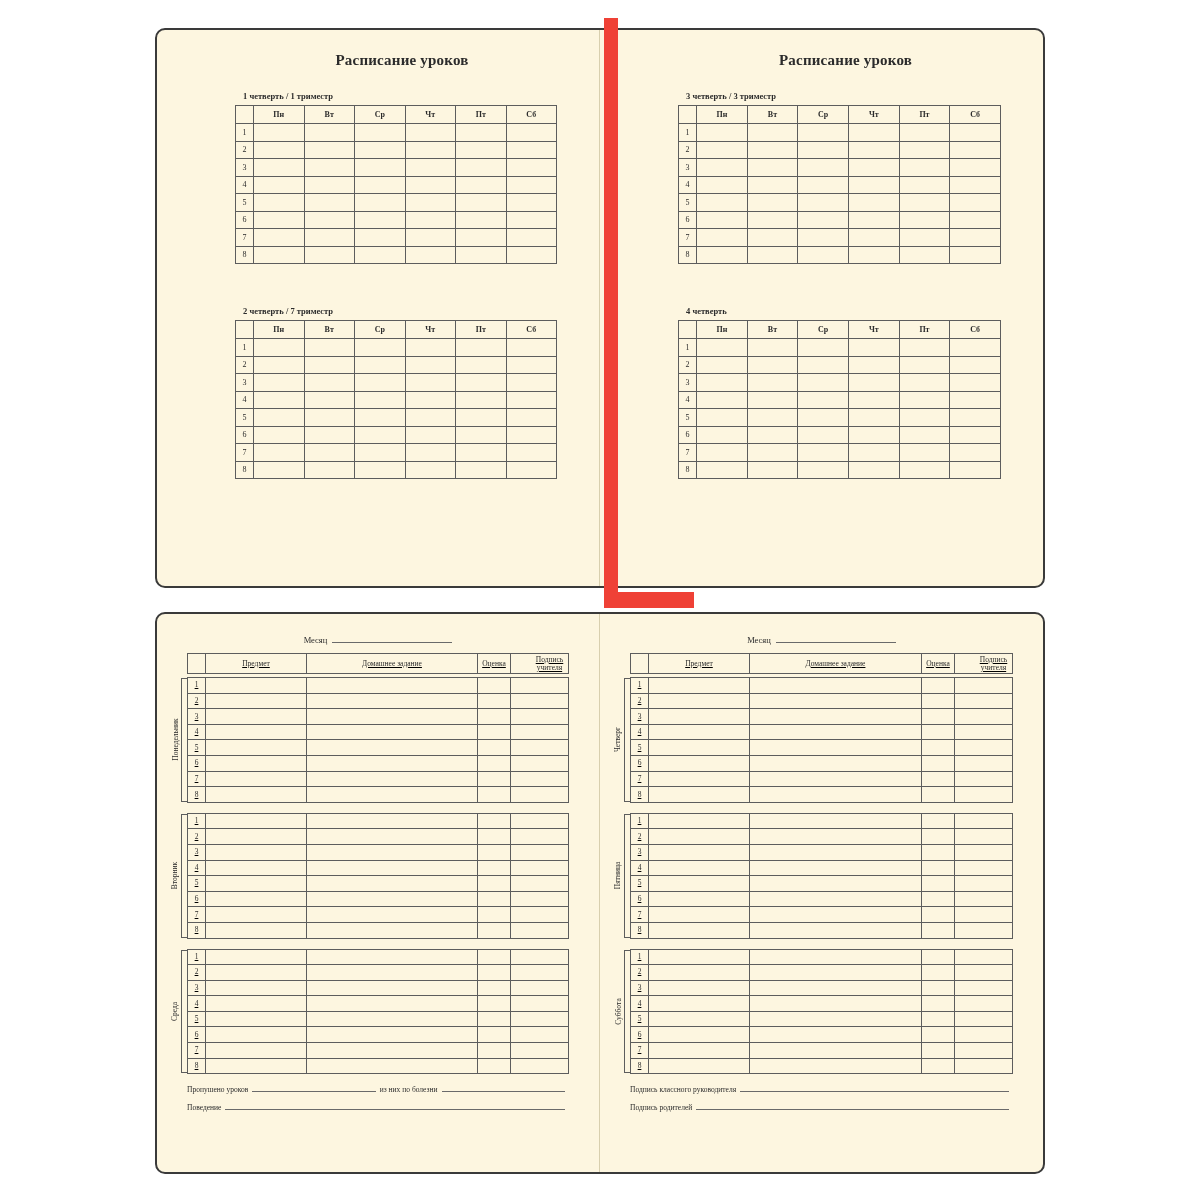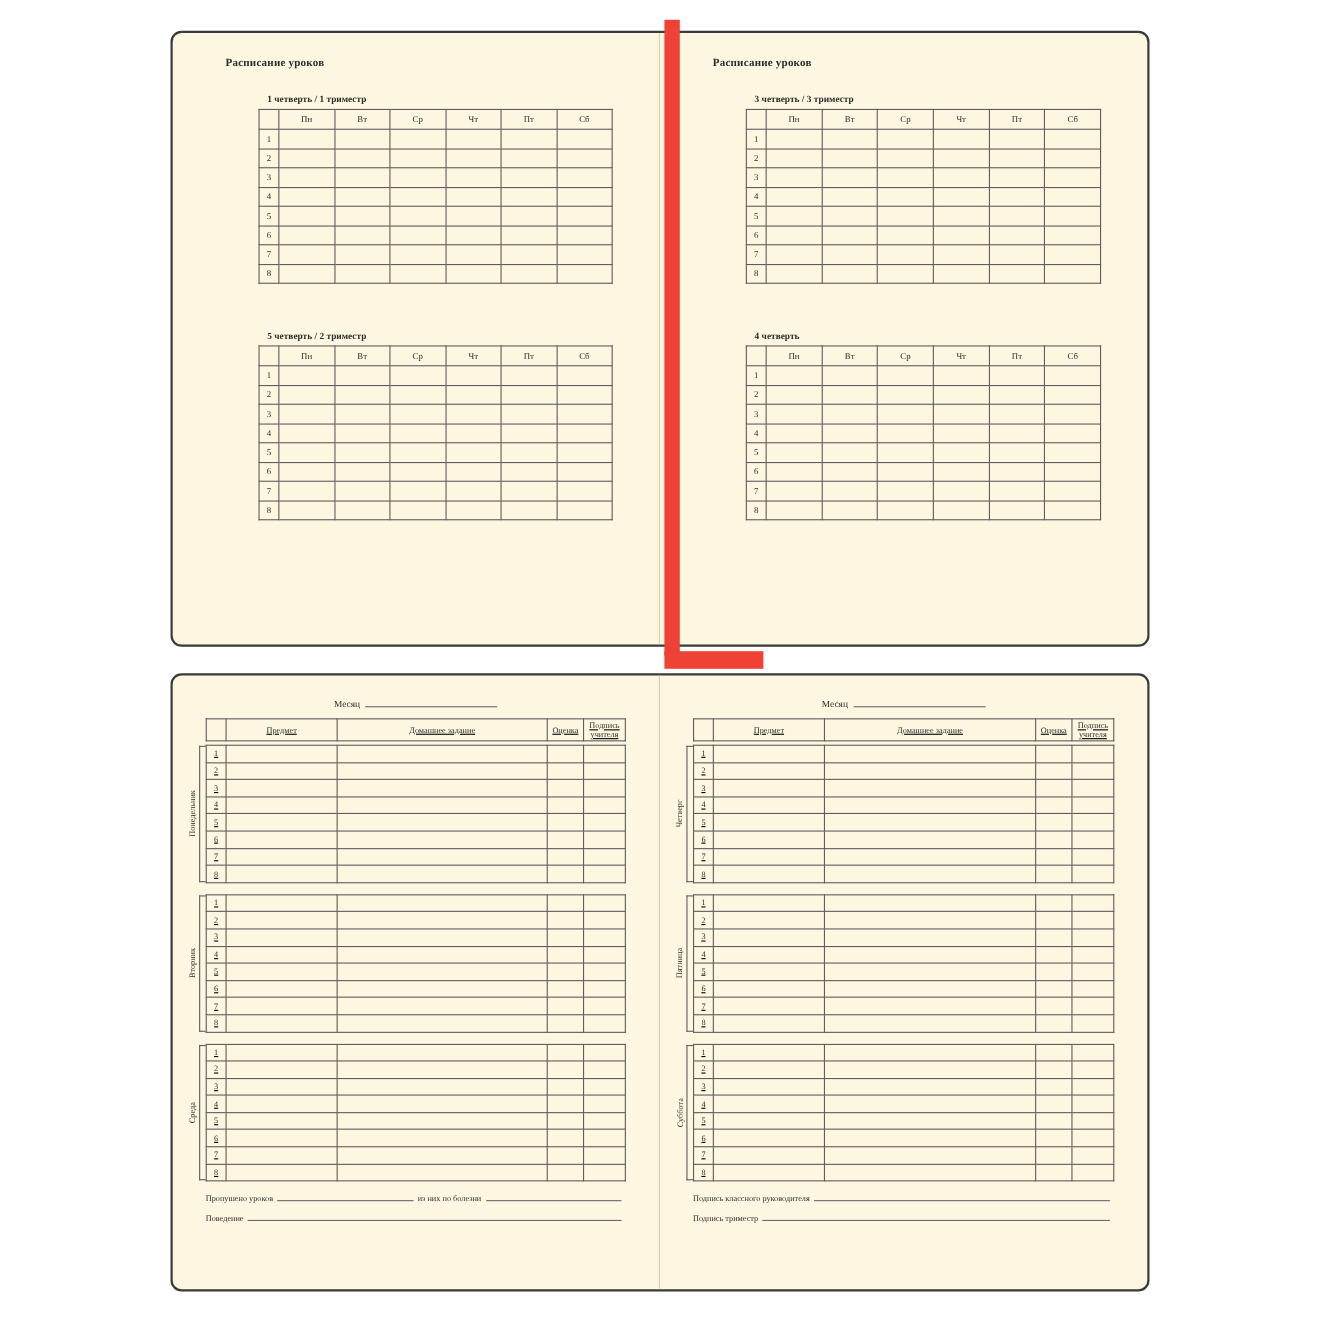--- a/index.html
+++ b/index.html
@@ -69,22 +69,22 @@
     right: -1px;
     top: -5px;
     width: 0; height: 0;
     border-top: 13px solid transparent;
     border-bottom: 13px solid transparent;
     border-left: 0 solid transparent;
   }
 
   
   .sched-title {
-    text-align: left;
-    font-size: 10px;
+    text-align: center;
+    font-size: 15px;
     font-weight: bold;
     color: #2b2b2b;
     margin: 22px 0 0 0;
     letter-spacing: .2px;
     padding-left: 48px;
   }
   .sched-block { margin: 22px 42px 0 42px; padding-left: 36px; }
   .sched-block.second { margin-top: 42px; }
   .sched-caption {
     font-size: 8.5px;
@@ -100,21 +100,21 @@
   table.grid td, table.grid th {
     border: 1px solid #5d5d5d;
     height: 16.5px;
     font-size: 8px;
     font-weight: normal;
     color: #2b2b2b;
     text-align: center;
     padding: 0;
     background: transparent;
   }
-  table.grid th { font-weight: normal; height: 17px; }
+  table.grid th { font-weight: bold; height: 17px; }
   table.grid .rownum {
     width: 17px;
     font-size: 8px;
     text-align: center;
   }
   table.grid .corner { border: 1px solid #5d5d5d; }
 
   
   .month-line {
     font-size: 8.5px;
@@ -146,21 +146,21 @@
     font-weight: normal;
     text-align: center;
     padding: 0;
     height: 14.6px;
     line-height: 1.05;
   }
   table.hw th { height: 19px; }
   table.hw .c-num { width: 17px; }
   table.hw .c-subj { width: 100px; }
   table.hw .c-mark { width: 32px; }
-  table.hw .c-sign { width: 37px; }
+  table.hw .c-sign { width: 37px; padding-left: 20px; }
   .hw-group { margin-top: 10px; position: relative; }
   .hw-group:first-of-type { margin-top: 3px; }
   .daylabel {
     position: absolute;
     left: -22px;
     top: 0;
     height: 100%;
     width: 20px;
     display: flex;
     align-items: center;
@@ -291,21 +291,21 @@
               <td></td>
               <td></td>
               <td></td>
               <td></td>
             </tr>
       </tbody>
         </table>
     </div>
 
     <div class="sched-block second">
-      <div class="sched-caption">5 четверть   /   2 триместр</div>
+      <div class="sched-caption">2 четверть   /   7 триместр</div>
       <table class="grid">
         <tbody>
             <tr>
           <th class="rownum corner"></th>
           <th>Пн</th>
           <th>Вт</th>
           <th>Ср</th>
           <th>Чт</th>
           <th>Пт</th>
           <th>Сб</th>
@@ -1034,18 +1034,18 @@
           </table>
       </div>
     </div>
 
     <div class="footer-lines">
       <div class="fl">
         <span>Подпись классного руководителя</span>
         <span class="rule"></span>
       </div>
       <div class="fl">
-        <span>Подпись триместр</span>
+        <span>Подпись родителей</span>
         <span class="rule"></span>
       </div>
     </div>
   </div>
 </div>
 
 </body></html>

